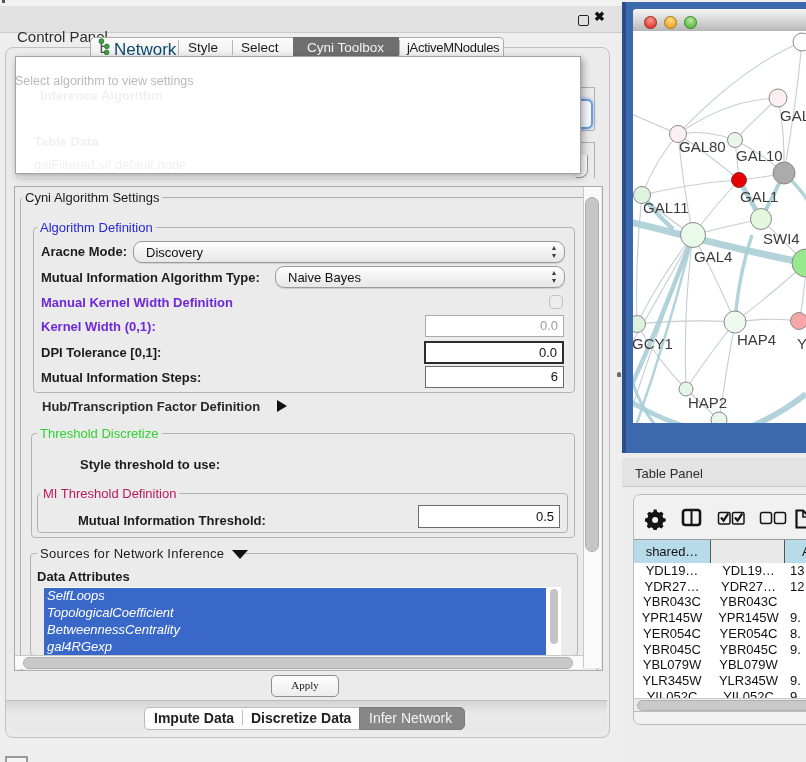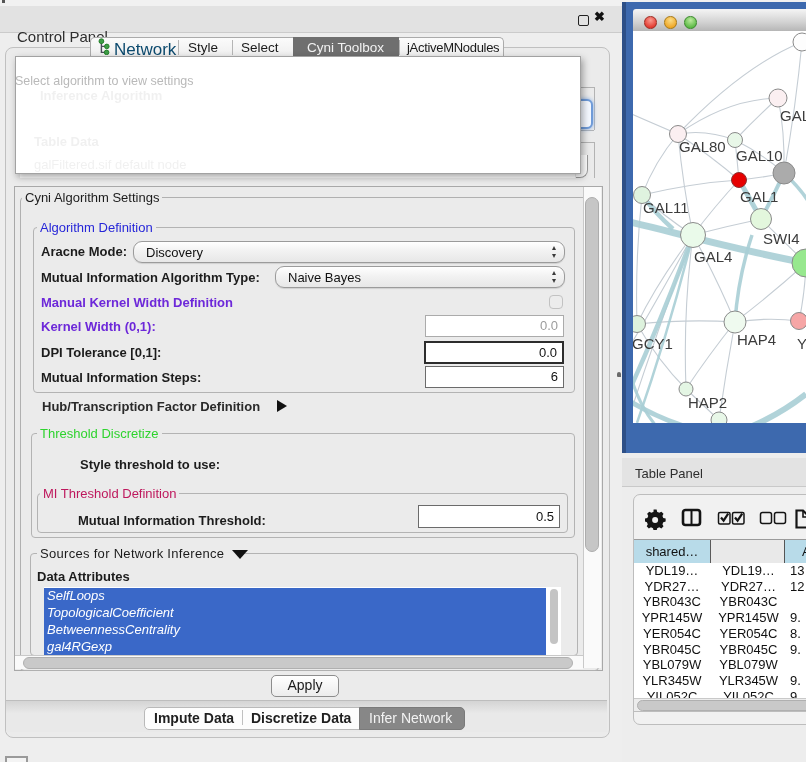--- a/index.html
+++ b/index.html
@@ -126,21 +126,21 @@
   <div class="abs" style="left:23px;top:657px;width:548px;height:10px;background:#c9c9c9;border:1px solid #b0b0b0;border-radius:6px;"></div>
 
   <div class="abs" style="left:15px;top:56px;width:564px;height:116px;background:#fff;border:1px solid #a2a2a2;
        box-shadow:2px 3px 7px rgba(0,0,0,0.35);"></div>
   <div class="abs" style="left:15px;top:74px;width:564px;text-align:left;font-size:12.5px;color:#b9b9b9;">Select algorithm to view settings</div>
   <div class="abs" style="left:40px;top:88px;font-size:13px;color:rgba(40,40,40,0.07);font-weight:bold;">Inference Algorithm</div>
   <div class="abs" style="left:34px;top:134px;font-size:13px;color:rgba(40,40,40,0.07);font-weight:bold;">Table Data</div>
   <div class="abs" style="left:34px;top:157px;font-size:13px;color:rgba(40,40,40,0.07);">galFiltered.sif default node</div>
 
   <div class="abs" style="left:271px;top:675px;width:66px;height:20px;background:linear-gradient(#ffffff,#ececec);
-       border:1px solid #8d8d8d;border-radius:5px;text-align:center;font-size:14px;color:#1a1a1a;line-height:19px;">Apply</div>
+       border:1px solid #8d8d8d;border-radius:5px;text-align:center;font-size:11px;color:#1a1a1a;line-height:19px;font-family:Liberation Serif, serif;">Apply</div>
 
   <div class="abs" style="left:6px;top:700px;width:601px;height:31px;background:linear-gradient(#d4d4d4,#e9e9e9 40%,#e9e9e9);border-top:1px solid #bdbdbd;"></div>
   <div class="abs" style="left:144px;top:707px;width:318px;height:21px;background:#fdfdfd;border:1px solid #b9b9b9;border-radius:5px;"></div>
   <div class="abs" style="left:242px;top:710px;width:1px;height:15px;background:#c0c0c0;"></div>
   <div class="abs" style="left:359px;top:707px;width:104px;height:21px;background:#878787;border:1px solid #7a7a7a;border-radius:0 5px 5px 0;"></div>
   <div class="abs" style="left:154px;top:710px;font-size:14px;font-weight:bold;color:#1f1f1f;">Impute Data</div>
   <div class="abs" style="left:251px;top:710px;font-size:14px;font-weight:bold;color:#1f1f1f;">Discretize Data</div>
   <div class="abs" style="left:369px;top:710px;font-size:14px;color:#f3f3f3;">Infer Network</div>
 
   <div class="abs" style="left:5px;top:756px;width:19px;height:10px;border:2px solid #9a9a9a;background:#f4f4f4;"></div>

